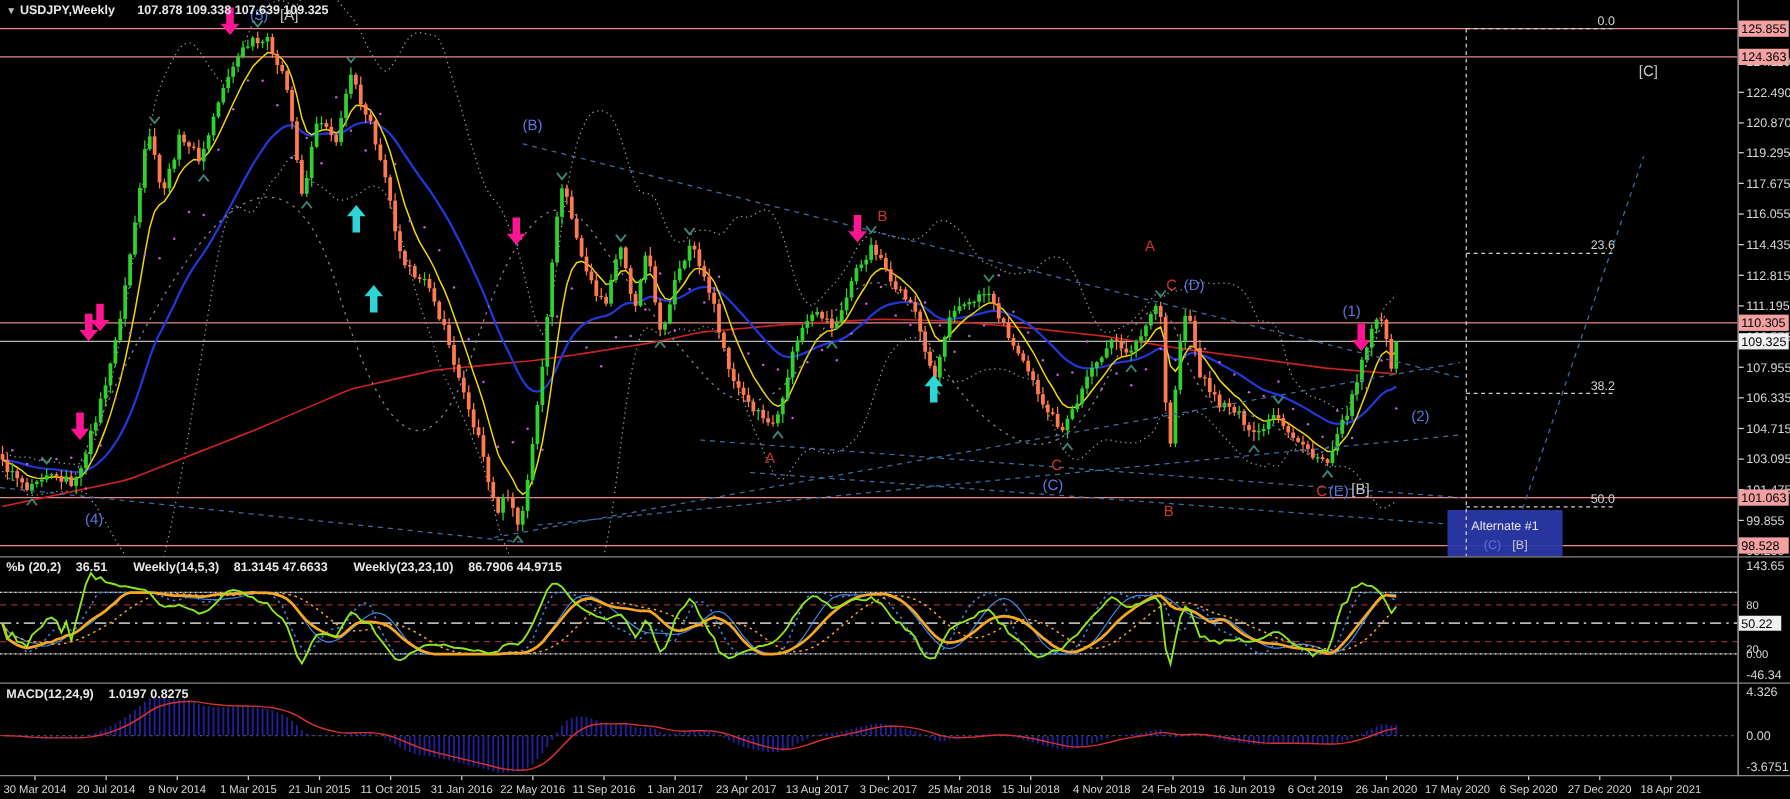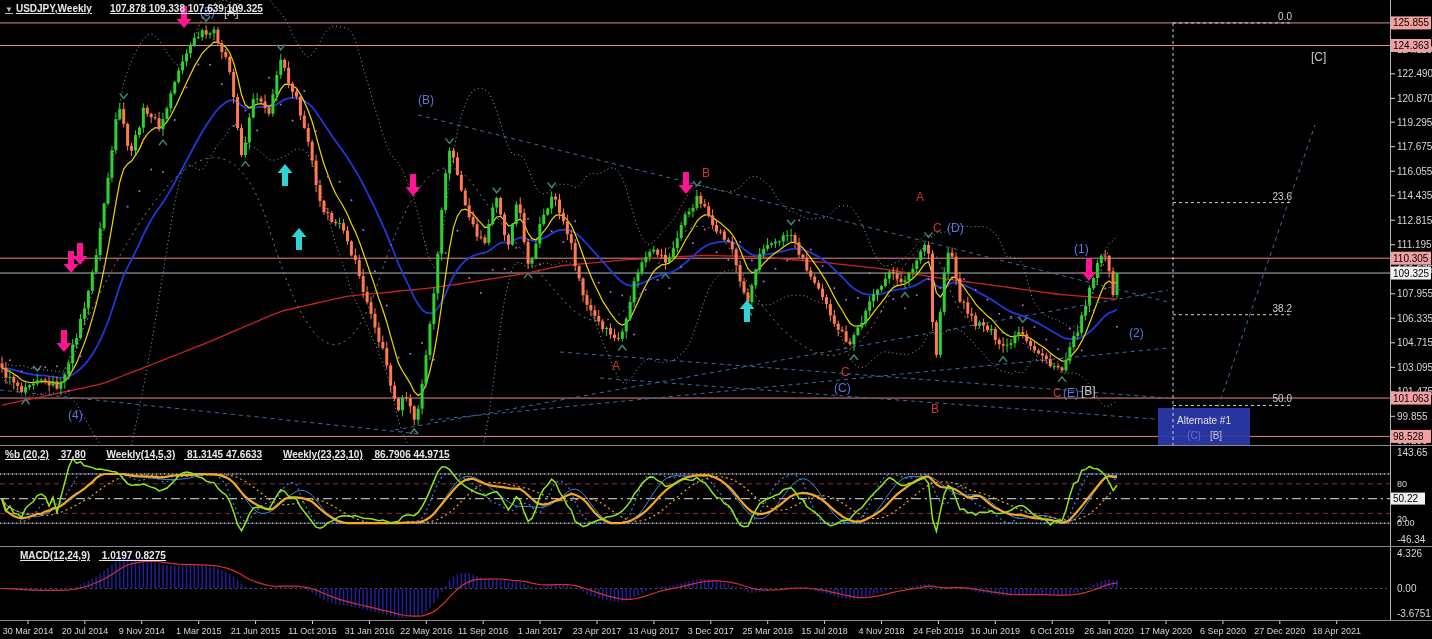--- a/index.html
+++ b/index.html
@@ -1,24 +1,24 @@
 <!DOCTYPE html>
 <html><head>
 <meta charset="utf-8">
 <style>
   html,body{margin:0;padding:0;background:#000;}
   .terminal{position:relative;width:1432px;height:639px;background:#000;overflow:hidden;
     font-family:"Liberation Sans",sans-serif;}
   svg{position:absolute;left:0;top:0;}
   .hdr{position:absolute;z-index:3;color:#e8e8e8;font-size:10px;font-weight:600;white-space:nowrap;}
-  .hdr span{margin-right:9px;text-decoration:underline;}
+  .hdr span{margin-right:9px;}
   .hdr .tri{color:#bbb;font-size:8px;margin-right:3px;}
   .main-hdr{left:5px;top:3px;}
   .pb-hdr{left:5px;top:449px;}
-  .macd-hdr{left:20px;top:550px;}
+  .macd-hdr{left:5px;top:550px;}
   .sym{cursor:pointer;}
 </style>
 </head>
 <body>
 
 <div class="terminal">
   <svg id="cv" width="1432" height="639">
       <defs>
         <clipPath id="cMain">
           <rect x="0" y="0" width="1390" height="445"></rect>
@@ -1197,21 +1197,21 @@
         <line x1="1336.7" y1="621" x2="1336.7" y2="624" stroke="#d6d6d6" stroke-width="1"></line>
         <text x="1336.7" y="634" fill="#d6d6d6" font-size="9" font-family="&quot;Liberation Sans&quot;,sans-serif" text-anchor="middle">18 Apr 2021</text>
       </g>
     </svg>
 
   <div class="hdr main-hdr">
     <span class="sym"><span class="tri">▼</span><span>USDJPY,Weekly</span></span><span>107.878 109.338 107.639 109.325</span>
   </div>
 
   <div class="hdr pb-hdr">
-    <span><span>%b (20,2)</span> <span>37.80</span></span>
+    <span><span>%b (20,2)</span> <span>36.51</span></span>
     <span><span>Weekly(14,5,3)</span> <span>81.3145 47.6633</span></span>
     <span><span>Weekly(23,23,10)</span> <span>86.7906 44.9715</span></span>
   </div>
 
   <div class="hdr macd-hdr">
     <span><span>MACD(12,24,9)</span> <span>1.0197 0.8275</span></span>
   </div>
 </div>
 
 </body></html>

